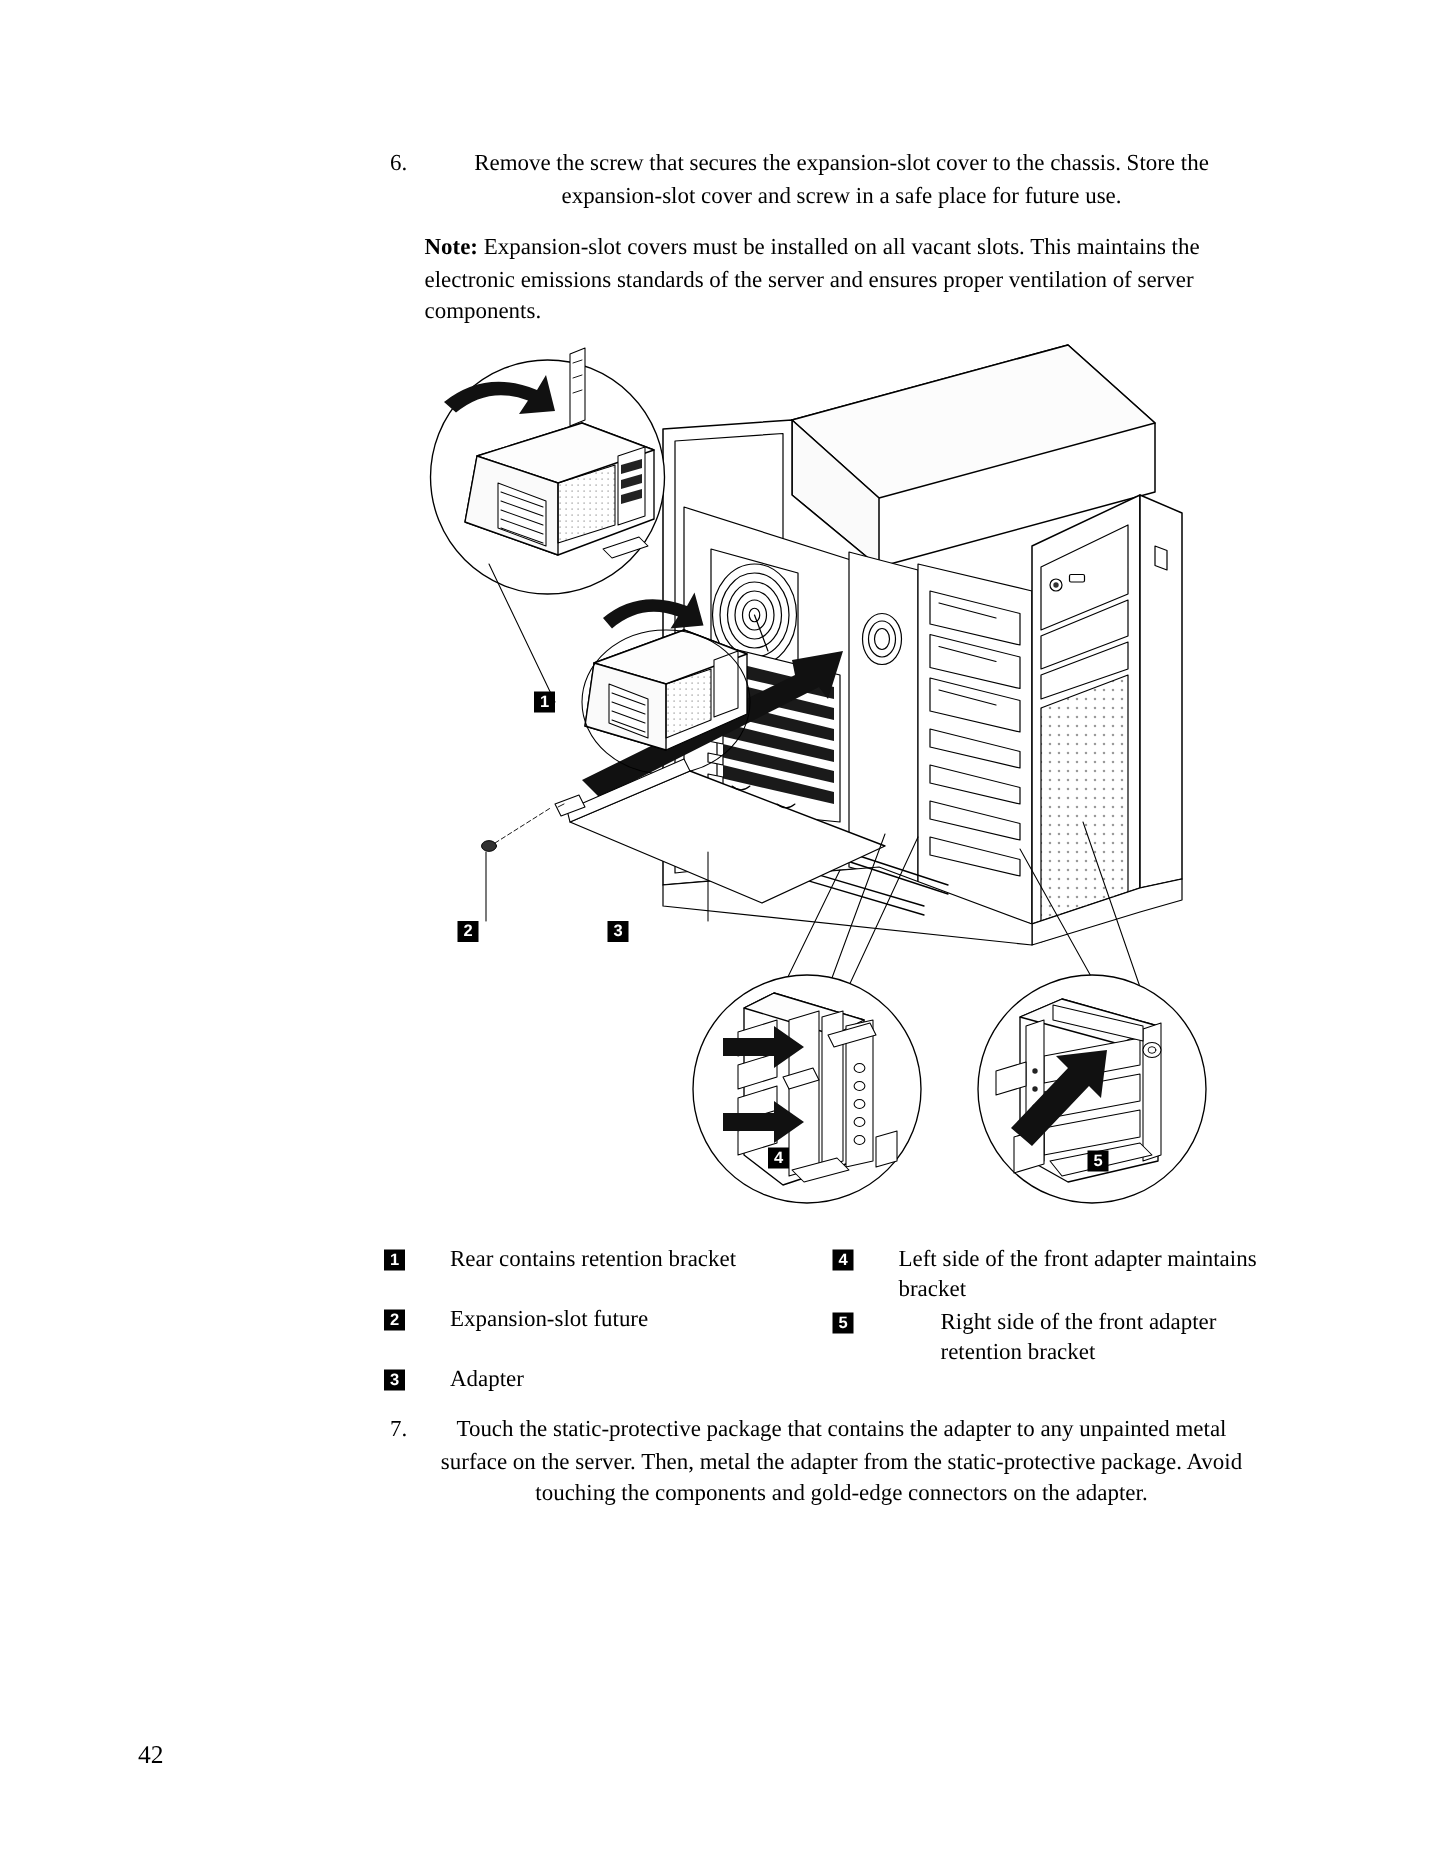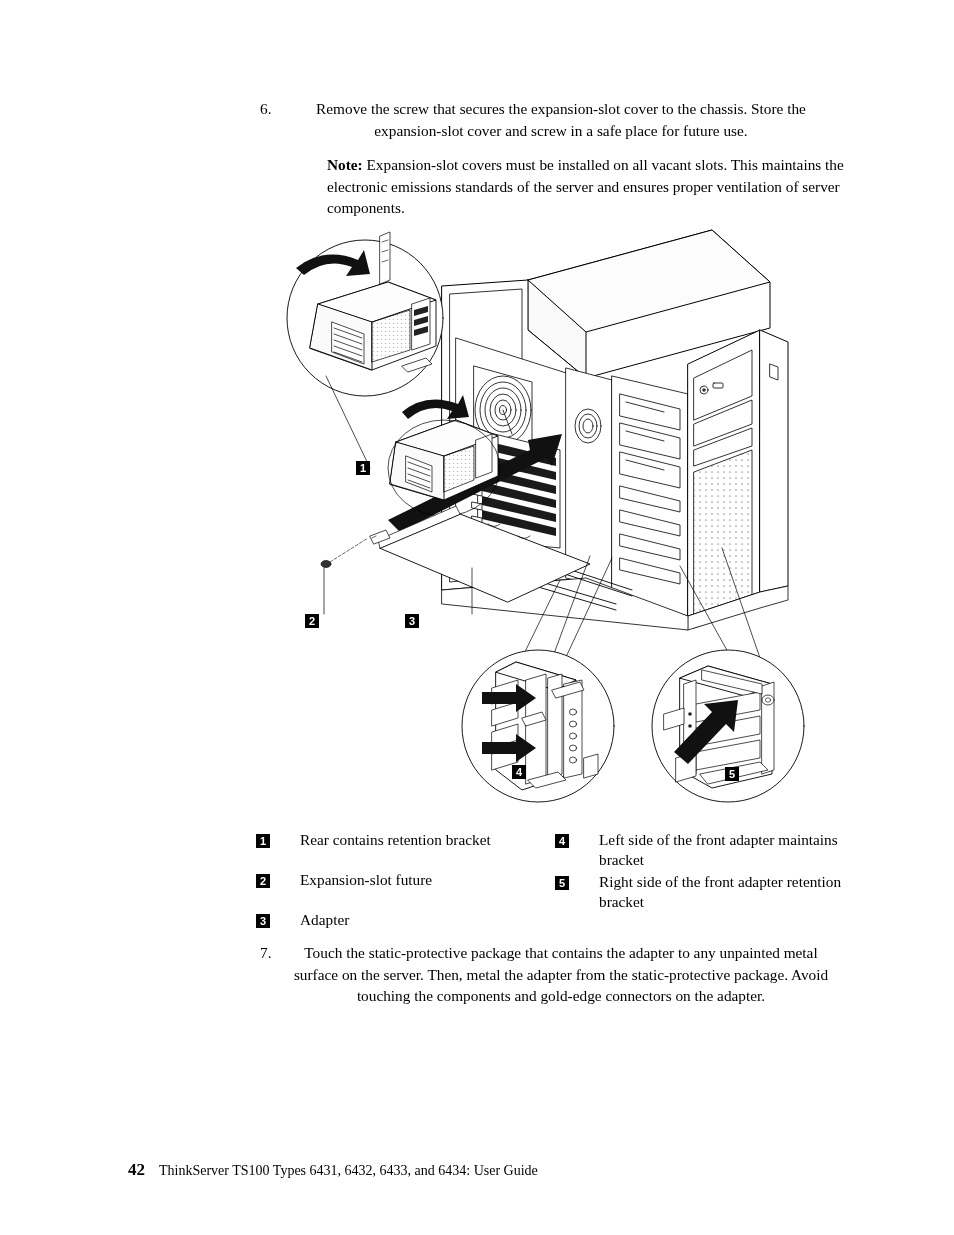--- a/index.html
+++ b/index.html
@@ -34,21 +34,20 @@
   }
   .step-body {
     width: 556px;
     text-align: center;
   }
   .note-para {
     position: absolute;
     font-size: 15.3px;
     line-height: 1.42;
     width: 556px;
-    margin-left: 44px;
   }
   .note-label {
     font-weight: bold;
   }
 
   
   .legend {
     position: absolute;
     left: 256px;
     top: 830px;
@@ -114,24 +113,23 @@
   
   .footer {
     position: absolute;
     left: 92px;
     top: 1160px;
     display: flex;
     align-items: baseline;
     font-size: 14px;
   }
   .footer-pageno {
-    font-weight: bold;
+    font-weight: normal;
     font-size: 17px;
     margin-right: 14px;
-    margin-left: 36px;
   }
 </style>
 </head>
 <body>
 
 <div class="page">
 
   <div class="step" style="left:260px; top:98px;">
     <div class="step-num">6.</div>
     <div class="step-body">Remove the screw that secures the expansion-slot cover to the chassis. Store the expansion-slot cover and screw in a safe place for future use.</div>
@@ -418,29 +416,28 @@
       <div class="legend-row" style="margin-bottom:2px;">
         <div class="marker-cell">
           <span class="marker">4</span>
         </div>
         <div class="legend-text" style="width:200px;">Left side of the front adapter maintains bracket</div>
       </div>
       <div class="legend-row">
         <div class="marker-cell">
           <span class="marker">5</span>
         </div>
-        <div class="legend-text" style="width:210px;">Right side of the front adapter retention bracket</div>
+        <div class="legend-text" style="width:210px;margin-left:28px;">Right side of the front adapter retention bracket</div>
       </div>
     </div>
 
   </div>
 
   <div class="step" style="left:260px; top:942px;">
     <div class="step-num">7.</div>
     <div class="step-body">Touch the static-protective package that contains the adapter to any unpainted metal surface on the server. Then, metal the adapter from the static-protective package. Avoid touching the components and gold-edge connectors on the adapter.</div>
   </div>
 
   <div class="footer">
     <div class="footer-pageno">42</div>
-    <div>ThinkServer TS100 Types 6431, 6432, 6433, and 6434:  User Guide</div>
   </div>
 
 </div>
 
 </body></html>

